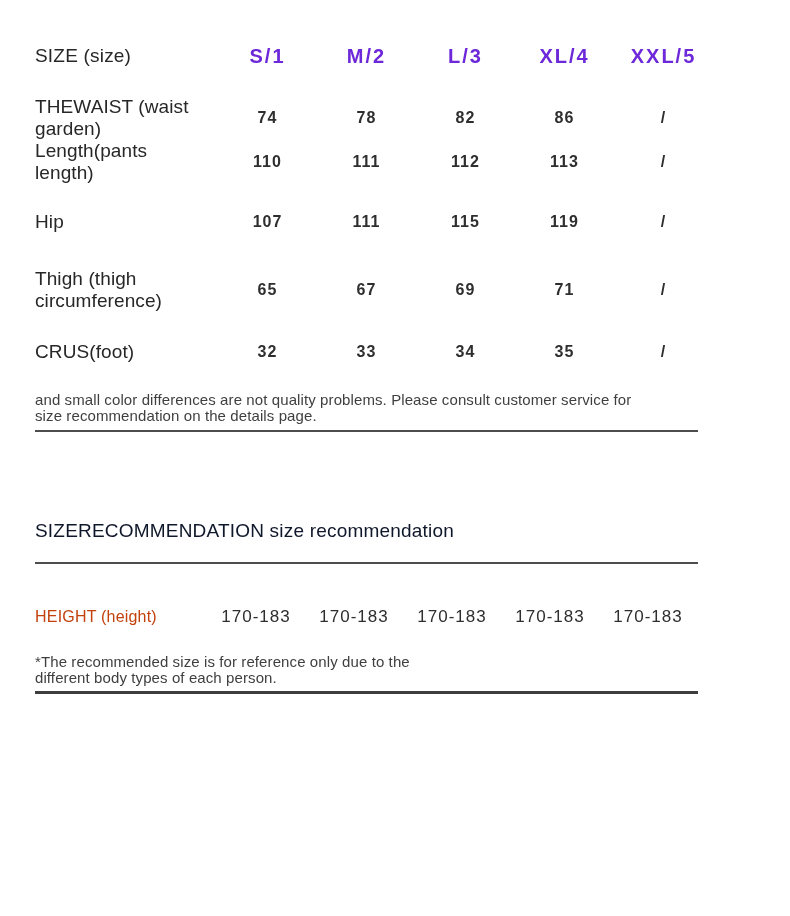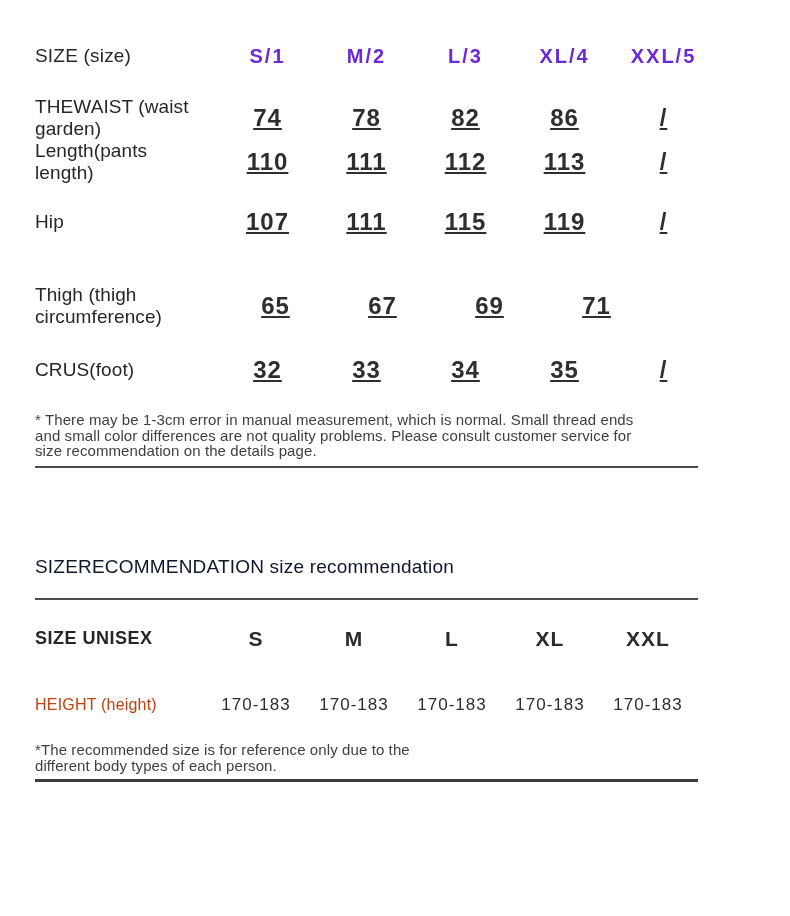--- a/index.html
+++ b/index.html
@@ -21,27 +21,27 @@
   .hdr-label { font-size: 19px; color: #272727; letter-spacing: 0.2px; }
   .t1 .col-hdr {
     text-align: center; font-weight: 700; font-size: 20px;
     letter-spacing: 2px; color: #6d28d9;
   }
   .t1-row .row-label {
     font-size: 19px; line-height: 22px; max-width: 162px; color: #272727;
     letter-spacing: 0.1px;
   }
   .t1-row .cell-val {
-    text-align: center; font-size: 24px; font-weight: 600;
-    letter-spacing: 1px; color: #2e2e2e; text-decoration: underline;
+    text-align: center; font-size: 16px; font-weight: 600;
+    letter-spacing: 1px; color: #2e2e2e;
   }
   .r1 { margin-top: 24px; min-height: 44px; }
   .r2 { min-height: 44px; }
   .r3 { margin-top: 24px; min-height: 28px; }
-  .r4 { margin-top: 48px; min-height: 44px; gap: 8px; }
+  .r4 { margin-top: 32px; min-height: 44px; }
   .r5 { margin-top: 28px; min-height: 24px; }
 
   
   .note { color: #3f3f3f; font-size: 15px; line-height: 15.5px; letter-spacing: 0.1px; }
   .note1 { margin-top: 28px; }
   .note2 { margin-top: 24px; line-height: 16px; }
 
   
   .divider { width: 727px; height: 2px; background: #4d4d4d; }
   .div1 { margin-top: 7px; }
@@ -120,41 +120,32 @@
     <div class="t1 t1-row r5">
       <div class="row-label">CRUS(foot)</div>
       <div class="cell-val">32</div>
       <div class="cell-val">33</div>
       <div class="cell-val">34</div>
       <div class="cell-val">35</div>
       <div class="cell-val">/</div>
     </div>
 
     <div class="note note1">
-      <div>* There may be 1-3cm error in manual measurement, which is normal. Small thread ends</div>
       <div>and small color differences are not quality problems. Please consult customer service for</div>
       <div>size recommendation on the details page.</div>
     </div>
 
     <div class="divider div1"></div>
   </section>
 
   <h2 class="heading">SIZERECOMMENDATION size recommendation</h2>
   <div class="divider div2"></div>
 
   <section>
 
-    <div class="t2 t2-header">
-      <div class="t2-label-hdr">SIZE UNISEX</div>
-      <div class="col-hdr2">S</div>
-      <div class="col-hdr2">M</div>
-      <div class="col-hdr2">L</div>
-      <div class="col-hdr2">XL</div>
-      <div class="col-hdr2">XXL</div>
-    </div>
 
     <div class="t2 t2-row tr1">
       <div class="row-label2">HEIGHT (height)</div>
       <div class="cell-val2">170-183</div>
       <div class="cell-val2">170-183</div>
       <div class="cell-val2">170-183</div>
       <div class="cell-val2">170-183</div>
       <div class="cell-val2">170-183</div>
     </div>
 

